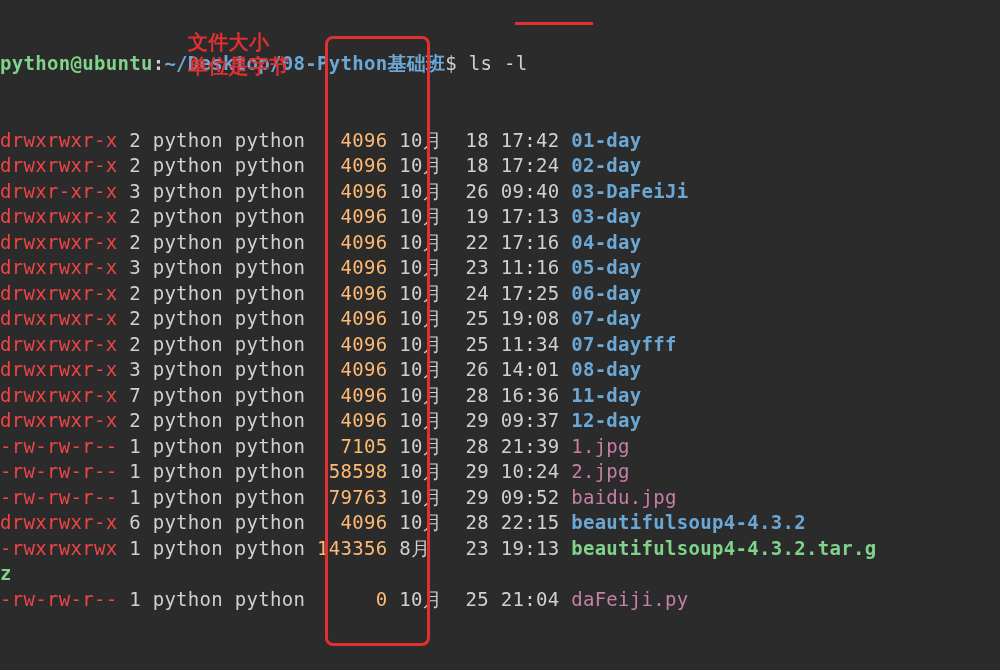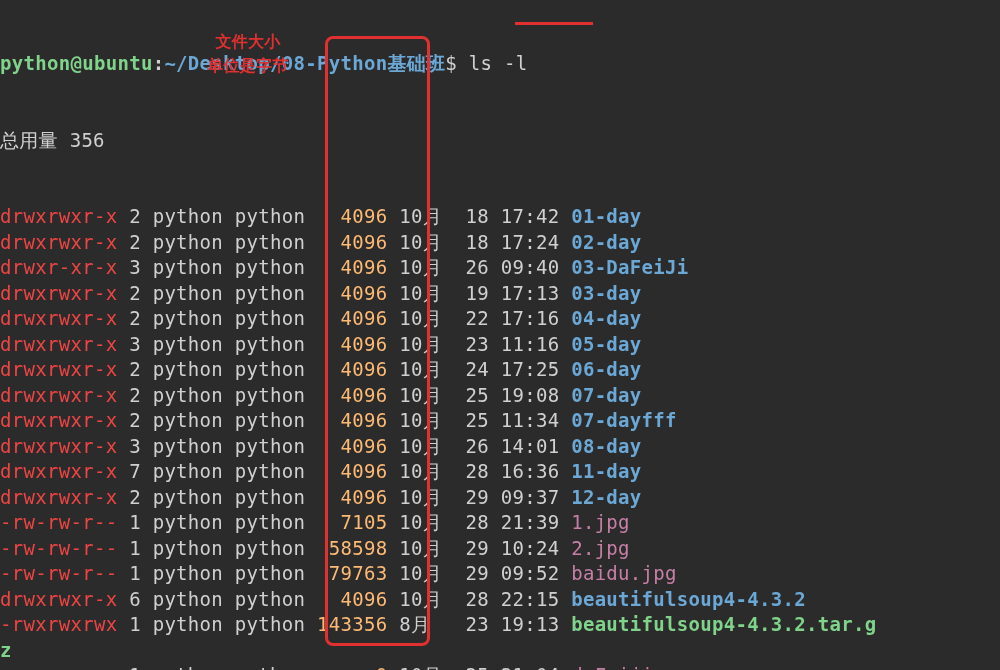--- a/index.html
+++ b/index.html
@@ -39,41 +39,39 @@
     .owner { color: #d0d0d0; }
     .group { color: #d0d0d0; }
     .size { color: #fdba74; }
     .date { color: #d0d0d0; }
     .name-dir { color: #6ba8d6; font-weight: bold; }
     .name-file { color: #c77fa8; }
     .name-exec { color: #7fd38a; font-weight: bold; margin-top: 48px; }
     .annotation {
       position: absolute;
       color: #e03030;
-      font-size: 16px;
+      font-size: 20px;
       font-weight: bold;
-      text-align: center;
       line-height: 24px;
       z-index: 10;
     }
     .red-box {
       position: absolute;
       border: 3px solid #e03030;
       border-radius: 8px;
       z-index: 5;
       pointer-events: none;
     }
     .row { display: block; }
   </style>
 </head>
 <body>
 
 <div class="terminal">
   <span class="row"><span class="prompt-user">python</span><span class="prompt-user">@</span><span class="prompt-user">ubuntu</span><span class="prompt-sep">:</span><span class="prompt-path">~/Desktop/08-Python基础班</span><span class="prompt-dollar">$</span> <span class="cmd">ls -l</span></span>
-  <span class="row"><span class="total-label">总用量 356</span></span>
   <div id="listing-rows"><span class="row"><span class="perms">drwxrwxr-x</span> <span class="links">2</span> <span class="owner">python</span> <span class="group">python</span> <span class="size">  4096</span> <span class="date">10月</span>  <span class="date">18</span> <span class="date">17:42</span> <span class="name-dir">01-day</span></span><span class="row"><span class="perms">drwxrwxr-x</span> <span class="links">2</span> <span class="owner">python</span> <span class="group">python</span> <span class="size">  4096</span> <span class="date">10月</span>  <span class="date">18</span> <span class="date">17:24</span> <span class="name-dir">02-day</span></span><span class="row"><span class="perms">drwxr-xr-x</span> <span class="links">3</span> <span class="owner">python</span> <span class="group">python</span> <span class="size">  4096</span> <span class="date">10月</span>  <span class="date">26</span> <span class="date">09:40</span> <span class="name-dir">03-DaFeiJi</span></span><span class="row"><span class="perms">drwxrwxr-x</span> <span class="links">2</span> <span class="owner">python</span> <span class="group">python</span> <span class="size">  4096</span> <span class="date">10月</span>  <span class="date">19</span> <span class="date">17:13</span> <span class="name-dir">03-day</span></span><span class="row"><span class="perms">drwxrwxr-x</span> <span class="links">2</span> <span class="owner">python</span> <span class="group">python</span> <span class="size">  4096</span> <span class="date">10月</span>  <span class="date">22</span> <span class="date">17:16</span> <span class="name-dir">04-day</span></span><span class="row"><span class="perms">drwxrwxr-x</span> <span class="links">3</span> <span class="owner">python</span> <span class="group">python</span> <span class="size">  4096</span> <span class="date">10月</span>  <span class="date">23</span> <span class="date">11:16</span> <span class="name-dir">05-day</span></span><span class="row"><span class="perms">drwxrwxr-x</span> <span class="links">2</span> <span class="owner">python</span> <span class="group">python</span> <span class="size">  4096</span> <span class="date">10月</span>  <span class="date">24</span> <span class="date">17:25</span> <span class="name-dir">06-day</span></span><span class="row"><span class="perms">drwxrwxr-x</span> <span class="links">2</span> <span class="owner">python</span> <span class="group">python</span> <span class="size">  4096</span> <span class="date">10月</span>  <span class="date">25</span> <span class="date">19:08</span> <span class="name-dir">07-day</span></span><span class="row"><span class="perms">drwxrwxr-x</span> <span class="links">2</span> <span class="owner">python</span> <span class="group">python</span> <span class="size">  4096</span> <span class="date">10月</span>  <span class="date">25</span> <span class="date">11:34</span> <span class="name-dir">07-dayfff</span></span><span class="row"><span class="perms">drwxrwxr-x</span> <span class="links">3</span> <span class="owner">python</span> <span class="group">python</span> <span class="size">  4096</span> <span class="date">10月</span>  <span class="date">26</span> <span class="date">14:01</span> <span class="name-dir">08-day</span></span><span class="row"><span class="perms">drwxrwxr-x</span> <span class="links">7</span> <span class="owner">python</span> <span class="group">python</span> <span class="size">  4096</span> <span class="date">10月</span>  <span class="date">28</span> <span class="date">16:36</span> <span class="name-dir">11-day</span></span><span class="row"><span class="perms">drwxrwxr-x</span> <span class="links">2</span> <span class="owner">python</span> <span class="group">python</span> <span class="size">  4096</span> <span class="date">10月</span>  <span class="date">29</span> <span class="date">09:37</span> <span class="name-dir">12-day</span></span><span class="row"><span class="perms">-rw-rw-r--</span> <span class="links">1</span> <span class="owner">python</span> <span class="group">python</span> <span class="size">  7105</span> <span class="date">10月</span>  <span class="date">28</span> <span class="date">21:39</span> <span class="name-file">1.jpg</span></span><span class="row"><span class="perms">-rw-rw-r--</span> <span class="links">1</span> <span class="owner">python</span> <span class="group">python</span> <span class="size"> 58598</span> <span class="date">10月</span>  <span class="date">29</span> <span class="date">10:24</span> <span class="name-file">2.jpg</span></span><span class="row"><span class="perms">-rw-rw-r--</span> <span class="links">1</span> <span class="owner">python</span> <span class="group">python</span> <span class="size"> 79763</span> <span class="date">10月</span>  <span class="date">29</span> <span class="date">09:52</span> <span class="name-file">baidu.jpg</span></span><span class="row"><span class="perms">drwxrwxr-x</span> <span class="links">6</span> <span class="owner">python</span> <span class="group">python</span> <span class="size">  4096</span> <span class="date">10月</span>  <span class="date">28</span> <span class="date">22:15</span> <span class="name-dir">beautifulsoup4-4.3.2</span></span><span class="row"><span class="perms">-rwxrwxrwx</span> <span class="links">1</span> <span class="owner">python</span> <span class="group">python</span> <span class="size">143356</span> <span class="date">8月 </span>  <span class="date">23</span> <span class="date">19:13</span> <span class="name-exec">beautifulsoup4-4.3.2.tar.g</span></span><span class="row"><span class="name-exec">z</span></span><span class="row"><span class="perms">-rw-rw-r--</span> <span class="links">1</span> <span class="owner">python</span> <span class="group">python</span> <span class="size">     0</span> <span class="date">10月</span>  <span class="date">25</span> <span class="date">21:04</span> <span class="name-file">daFeiji.py</span></span></div>
   
 </div>
 
 <div class="annotation" style="left:188px; top:30px; width:120px;">
   <div>文件大小</div>
   <div>单位是字节</div>
 </div>
 
 <div class="red-box" style="left:325px; top:36px; width:105px; height:610px;"></div>

